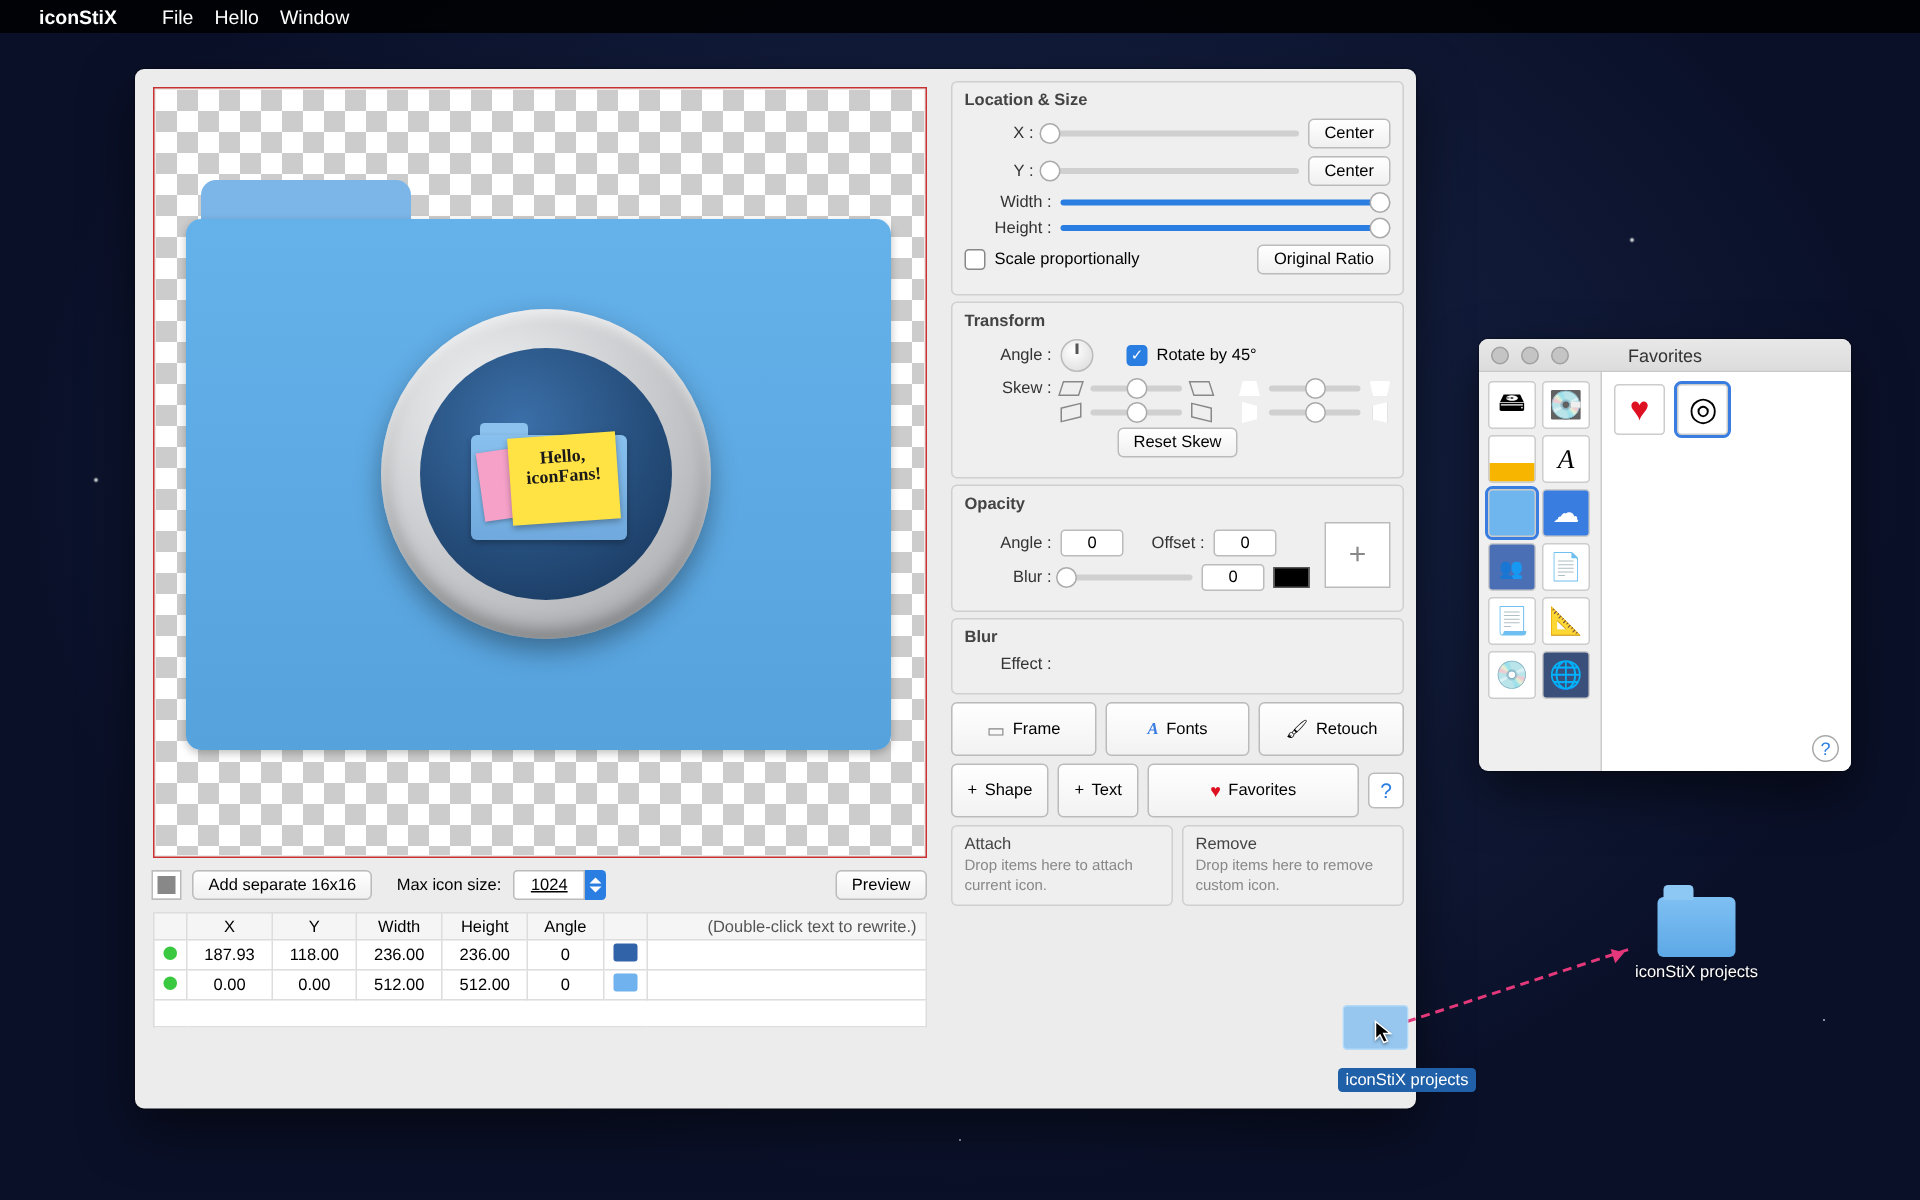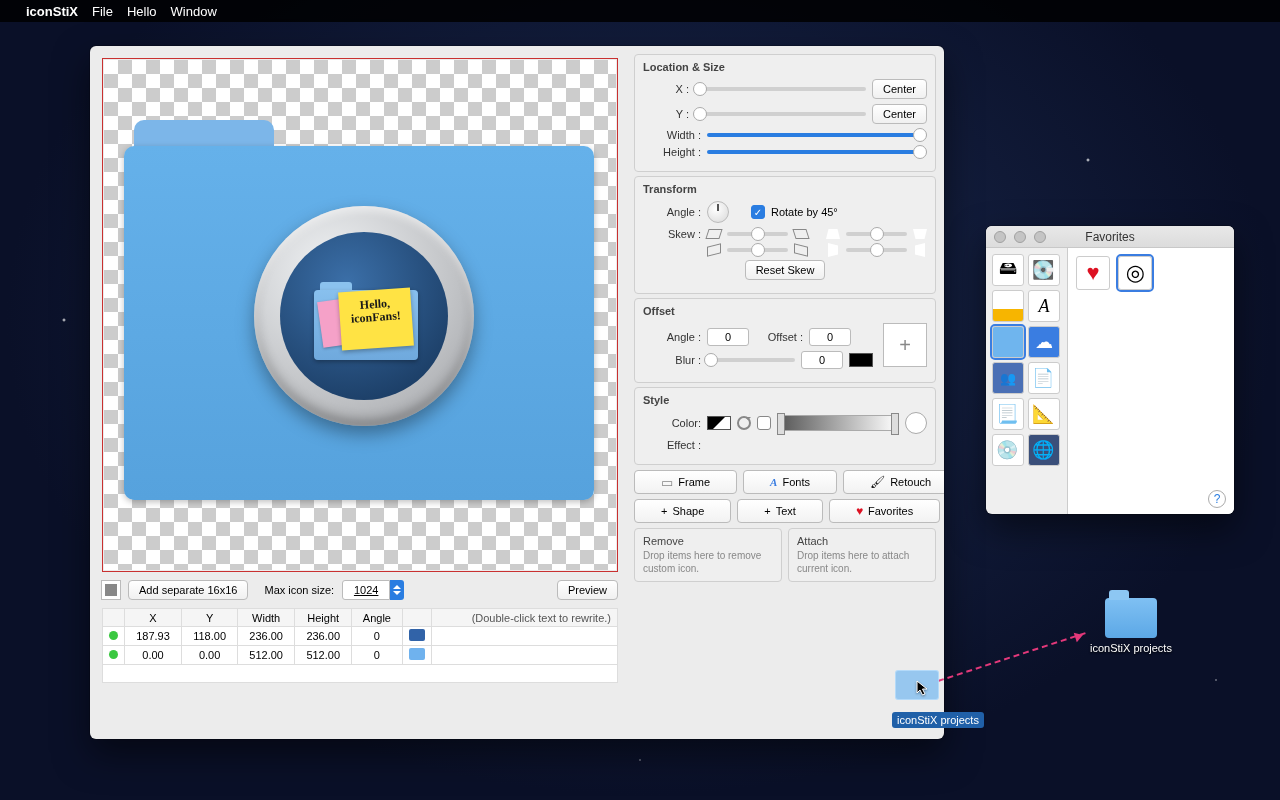--- a/index.html
+++ b/index.html
@@ -14,21 +14,21 @@
   radial-gradient(1px 1px at 50% 95%, #fff, transparent),
   radial-gradient(2px 2px at 30% 15%, #fff, transparent),
   radial-gradient(1px 1px at 60% 50%, #fff, transparent),
   radial-gradient(1px 1px at 95% 85%, #fff, transparent),
   radial-gradient(ellipse at 50% 40%, #1b2a50 0%, #0a1028 70%);
 }
 
 
 .menubar { position: absolute; top: 0; left: 0; right: 0; height: 22px; background: rgba(0,0,0,0.85); display: flex; align-items: center; padding: 0 14px; color: #fff; font-size: 13px; z-index: 100; }
 .menubar .apple { margin-right: 12px; }
-.menubar .app-name { font-weight: 600; margin-right: 14px; }
+.menubar .app-name { font-weight: 600; margin-right: 30px; }
 .menubar .menu-item { margin-right: 14px; }
 
 
 .window { position: absolute; background: #ececec; border-radius: 6px; box-shadow: 0 15px 35px rgba(0,0,0,0.5), 0 0 0 1px rgba(0,0,0,0.2); overflow: hidden; }
 .titlebar { height: 22px; background: linear-gradient(#f6f6f6,#e8e8e8); border-bottom: 1px solid #c8c8c8; position: relative; display: flex; align-items: center; justify-content: center; font-size: 12px; color: #333; }
 .traffic { position: absolute; left: 8px; top: 5px; display: flex; gap: 8px; }
 .traffic span { width: 12px; height: 12px; border-radius: 50%; display: block; }
 .tl-close { background: #ff5f57; border: 1px solid #e0443e; }
 .tl-min { background: #ffbd2e; border: 1px solid #dea123; }
 .tl-max { background: #28c940; border: 1px solid #1aab29; }
@@ -96,21 +96,21 @@
 .numbox { width:42px; text-align:center; border:1px solid #bbb; border-radius:3px; height:18px; font-size:11px; background:#fff; }
 .swatch { width:24px; height:14px; border:1px solid #555; }
 .checkbox { width:14px; height:14px; border:1px solid #888; border-radius:3px; background:#fff; display:inline-flex; align-items:center; justify-content:center; }
 .checkbox.checked { background:#2a7de1; border-color:#2a7de1; color:#fff; font-size:10px; }
 .shadow-well { width:44px; height:44px; border:1px solid #bbb; background:#fff; display:flex; align-items:center; justify-content:center; font-size:20px; color:#888; }
 .gradient-bar { flex:1; height:16px; background:linear-gradient(to right,#555,#fff); border:1px solid #aaa; position:relative; }
 .gradient-bar .gthumb { position:absolute; top:-3px; width:8px; height:22px; background:#ddd; border:1px solid #888; }
 .circle-well { width:22px; height:22px; border-radius:50%; background:#fff; border:1px solid #aaa; }
 .select { border:1px solid #bbb; border-radius:3px; height:20px; background:#fff; display:flex; align-items:center; padding:0 4px; position:relative; flex:1; }
 .select .arrow { position:absolute; right:0; top:0; bottom:0; width:18px; background:#2a7de1; border-radius:0 3px 3px 0; }
-.pillbtn { border:1px solid #bbb; border-radius:4px; background:linear-gradient(#fff,#f2f2f2); height:24px; display:inline-flex; align-items:center; justify-content:center; padding:0 26px; font-size:11px; gap:5px; }
+.pillbtn { border:1px solid #bbb; border-radius:4px; background:linear-gradient(#fff,#f2f2f2); height:36px; display:inline-flex; align-items:center; justify-content:center; padding:0 10px; font-size:11px; gap:5px; }
 .pillbtn.flex { flex:1; }
 .heart-icon { color:#d12; font-size:12px; }
 .help-btn { width:24px; height:24px; border:1px solid #bbb; border-radius:4px; background:#fff; color:#2a7de1; font-size:14px; display:flex; align-items:center; justify-content:center; }
 
 .dropzones { display:flex; gap:6px; margin-top:4px; }
 .dropzone { flex:1; border:1px solid #cfcfcf; border-radius:4px; background:#efefef; padding:6px 8px; font-size:10px; }
 .dropzone h5 { font-size:11px; color:#444; font-weight:400; margin-bottom:3px; }
 .dropzone p { color:#888; line-height:1.25; }
 
 
@@ -266,20 +266,25 @@
           <div class="slider blue" style="--p:97%">
               <span class="thumb" style="left:97%"></span>
             </div>
         </div>
         <div class="row">
           <label class="w58">Height :</label>
           <div class="slider blue" style="--p:97%">
               <span class="thumb" style="left:97%"></span>
             </div>
         </div>
+        <div class="row">
+          <span class="checkbox"></span>
+          <span style="flex:1">Scale proportionally</span>
+          <button class="btn">Original Ratio</button>
+        </div>
       </div>
 
       <div class="panel">
         <h4>Transform</h4>
         <div class="row">
           <label class="w58">Angle :</label>
           <span class="knob"></span>
           <span style="width:10px"></span>
           <span class="checkbox checked">✓</span>
           <span>Rotate by 45°</span>
@@ -311,21 +316,21 @@
               <span class="thumb" style="left:50%"></span>
             </div>
           <span class="pico trap-b" style="transform:rotate(90deg)"></span>
         </div>
         <div class="row" style="justify-content:center">
           <button class="btn">Reset Skew</button>
         </div>
       </div>
 
       <div class="panel">
-        <h4>Offset</h4>
+        <h4>Opacity</h4>
         <div style="display:flex; gap:10px; align-items:flex-start">
           <div style="flex:1">
             <div class="row">
               <label class="w58">Angle :</label>
               <input class="numbox" value="0" style="">
               <label style="min-width:48px;text-align:right">Offset :</label>
               <input class="numbox" value="0" style="">
             </div>
             <div class="row">
               <label class="w58">Blur :</label>
@@ -334,32 +339,21 @@
                 </div>
               <input class="numbox" value="0" style="">
               <span class="swatch" style="background:#000"></span>
             </div>
           </div>
           <div class="shadow-well">+</div>
         </div>
       </div>
 
       <div class="panel">
-        <h4>Style</h4>
-        <div class="row">
-          <label class="w58">Color:</label>
-          <span class="swatch" style="background:linear-gradient(135deg,#000 48%,#fff 52%)"></span>
-          <span class="refresh-icon"></span>
-          <span class="checkbox"></span>
-          <div class="gradient-bar">
-            <span class="gthumb" style="left:-1px"></span>
-            <span class="gthumb" style="right:-1px"></span>
-          </div>
-          <span class="circle-well"></span>
-        </div>
+        <h4>Blur</h4>
         <div class="row">
           <label class="w58">Effect :</label>
         </div>
       </div>
 
       <div class="row" style="gap:6px">
         <button class="pillbtn flex">
             <span class="frame-icon"></span>
             <span>Frame</span>
           </button>
@@ -384,26 +378,26 @@
           </button>
         <button class="pillbtn flex">
             <span class="heart-icon">♥</span>
             <span>Favorites</span>
           </button>
         <span class="help-btn">?</span>
       </div>
 
       <div class="dropzones">
         <div class="dropzone">
+          <h5>Attach</h5>
+          <p>Drop items here to attach current icon.</p>
+        </div>
+        <div class="dropzone">
           <h5>Remove</h5>
           <p>Drop items here to remove custom icon.</p>
-        </div>
-        <div class="dropzone">
-          <h5>Attach</h5>
-          <p>Drop items here to attach current icon.</p>
         </div>
       </div>
     </div>
   </div>
 </div>
 
 <div class="window favorites">
   <div class="titlebar">
     <div class="traffic">
       <span class="tl-gray"></span>

